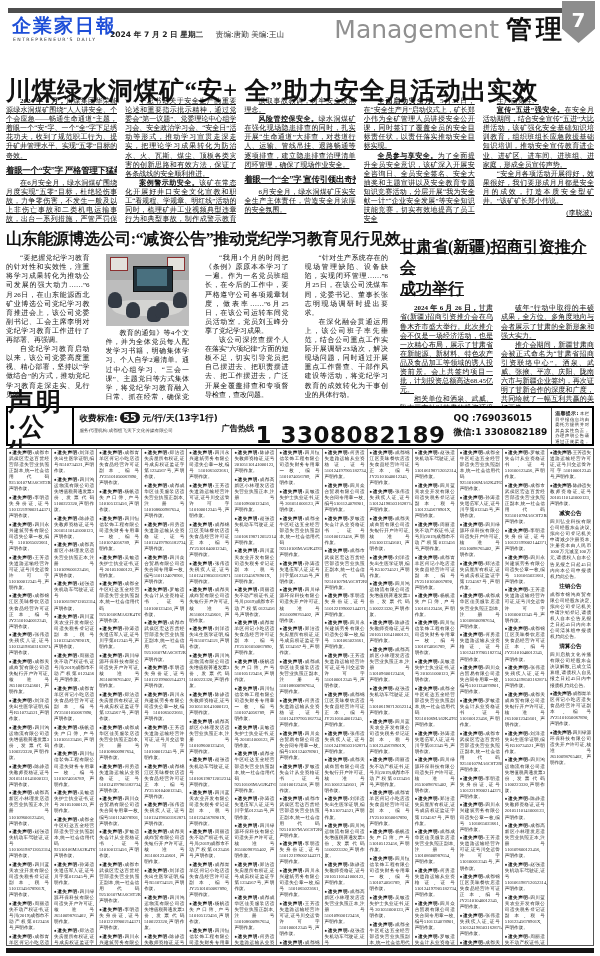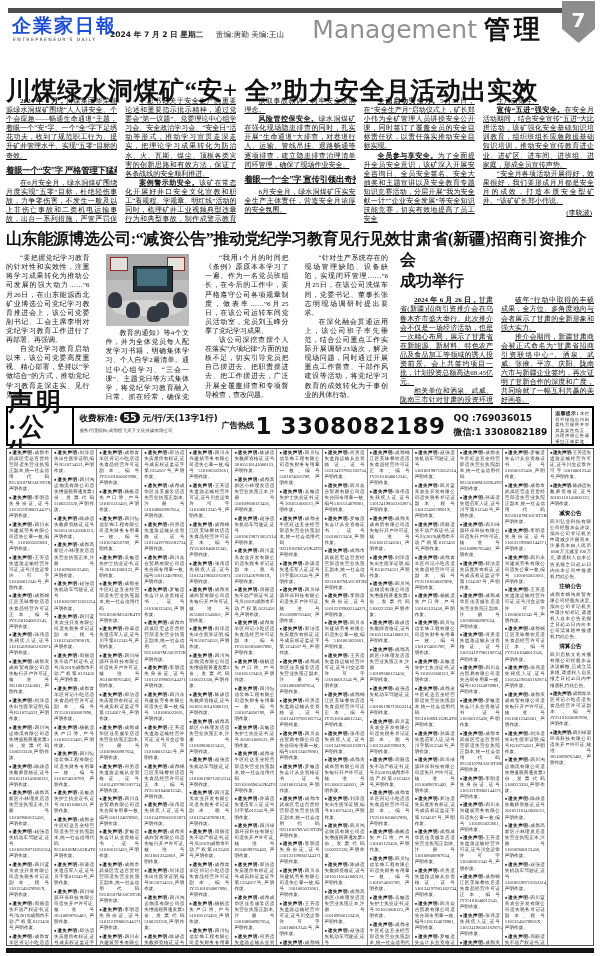--- a/index.html
+++ b/index.html
@@ -8,57 +8,57 @@
   
   .topbar{position:absolute;left:8px;top:8px;width:564px;height:5px;background:#4e4e4e;}
   .shield{position:absolute;right:5px;top:1px;width:33px;height:42px;background:#8d8d8d;
           clip-path:polygon(0 0,100% 0,100% 66%,50% 100%,0 66%);
           display:flex;align-items:center;justify-content:center;}
   .shield span{color:#fff;font:900 20px "DejaVu Sans",sans-serif;margin-top:-4px;}
   .masthead{position:absolute;left:12px;top:16px;font:900 19px/1 "DejaVu Serif",serif;letter-spacing:2px;color:#1d4ed8;}
   .masthead-sub{position:absolute;left:13px;top:37px;font:4.6px "DejaVu Sans",sans-serif;letter-spacing:1.4px;color:#333;}
   .dateline{position:absolute;left:110px;top:30px;font:bold 7.6px "DejaVu Sans",sans-serif;color:#222;}
   .dateline .eds{font-weight:normal;margin-left:10px;color:#333;}
-  .section{position:absolute;right:56px;top:12px;font:25px "DejaVu Sans",sans-serif;color:#909090;letter-spacing:0px;white-space:nowrap;}
+  .section{position:absolute;right:34px;top:12px;font:25px "DejaVu Sans",sans-serif;color:#909090;letter-spacing:0px;white-space:nowrap;}
   .section .cn{color:#101010;font-weight:900;margin-left:7px;font-size:26px;letter-spacing:4px;}
   
   .h1{position:absolute;top:58px;left:6px;width:588px;font:900 25px/1.25 "Liberation Serif",serif;
       white-space:nowrap;letter-spacing:0.5px;}
   .a1body{position:absolute;top:97px;left:6px;width:588px;height:127px;display:flex;gap:8px;}
   .col{flex:1;overflow:hidden;text-align:justify;text-decoration:underline;}
   p.p{font-size:7px;line-height:1.3;margin:0;text-indent:2em;}
   p.p b{font-weight:bold;}
   h3.sub{font-size:8.4px;font-weight:bold;text-align:center;margin:4px 0 3px;white-space:nowrap;overflow:hidden;letter-spacing:-0.2px;}
   p.by{font-size:7px;text-align:right;margin:2px 2px 0 0;}
   
   .row2{position:absolute;top:229px;left:6px;width:588px;height:173px;display:flex;gap:12px;}
   .a2{width:382px;position:relative;}
   .a3{flex:1;position:relative;}
   .h2{font:900 16px/1.2 "Liberation Serif",serif;margin:0 0 6px;white-space:nowrap;letter-spacing:-0.4px;}
-  .h3t{font:900 16px/1.3 "Liberation Serif",serif;margin:0 0 5px;}
+  .h3t{font:900 16px/1.3 "Liberation Serif",serif;margin:8px 0 5px;text-decoration:underline;}
   .a2body{display:flex;gap:16px;height:146px;}
   .a2c{flex:1;overflow:hidden;text-align:justify;}
   .a3body{display:flex;gap:8px;height:142px;}
   .photo{position:relative;height:72px;background:#bdbdbd;margin-bottom:3px;overflow:hidden;}
   .ph-wall{position:absolute;left:0;top:0;right:0;height:26px;background:#a9a9a9;}
   .ph-poster{position:absolute;top:3px;width:16px;height:12px;background:#e3e1dc;border:1px solid #8b2f2f;}
   .ph-screen{position:absolute;left:27px;top:12px;width:38px;height:24px;background:#22313a;border:1px solid #111;}
   .ph-screeni{position:absolute;left:31px;top:15px;width:30px;height:17px;background:#49707f;}
   .ph-table{position:absolute;left:6px;bottom:10px;right:6px;height:16px;background:#d4d4d2;border-radius:40%/60%;}
   .ph-fig{position:absolute;width:14px;height:16px;background:#333a44;border-radius:50% 50% 30% 30%;}
   
   .nbar{position:absolute;top:406px;left:6px;width:588px;height:40px;border:2px solid #000;box-sizing:border-box;
         display:flex;align-items:stretch;font-family:"DejaVu Sans",sans-serif;background:#fff;}
   .ntitle{width:152px;border-right:2px solid #000;display:flex;align-items:center;justify-content:center;
           font:900 25px/1 "Liberation Serif",serif;letter-spacing:3px;}
   .nfee{width:146px;padding:4px 4px 2px 6px;box-sizing:border-box;}
   .nfee .l1{font-size:8.6px;font-weight:bold;white-space:nowrap;}
   .fee55{display:inline-block;background:#1a1a1a;color:#fff;border-radius:7px;padding:0 3px;font-size:9.5px;font-weight:bold;}
   .agency{font-size:4.6px;color:#444;margin-top:3px;white-space:nowrap;}
-  .nhot{display:flex;align-items:center;padding:1px 2px;}
+  .nhot{display:flex;padding:16px 2px;}
   .nhot .lbl{font-size:8.2px;font-weight:bold;width:34px;line-height:1.15;}
   .nhot .num{font:900 23px/1 "DejaVu Sans",sans-serif;letter-spacing:0.5px;white-space:nowrap;}
   .nqq{padding:3px 4px 0 6px;font-size:9px;font-weight:bold;line-height:1.6;white-space:nowrap;}
   .ntip{width:88px;margin-left:auto;border-left:1px solid #555;padding:2px 3px;box-sizing:border-box;
         font-size:4.3px;line-height:1.3;color:#222;text-align:justify;overflow:hidden;}
   .ntip b{font-size:5px;}
   
   .ads{position:absolute;top:448px;left:6px;width:588px;height:498px;border:1px solid #555;box-sizing:border-box;
        display:grid;grid-template-columns:repeat(13,1fr);background:#fff;overflow:hidden;}
   .adcol{border-right:1px solid #8a8a8a;padding:1px 2px;overflow:hidden;}

